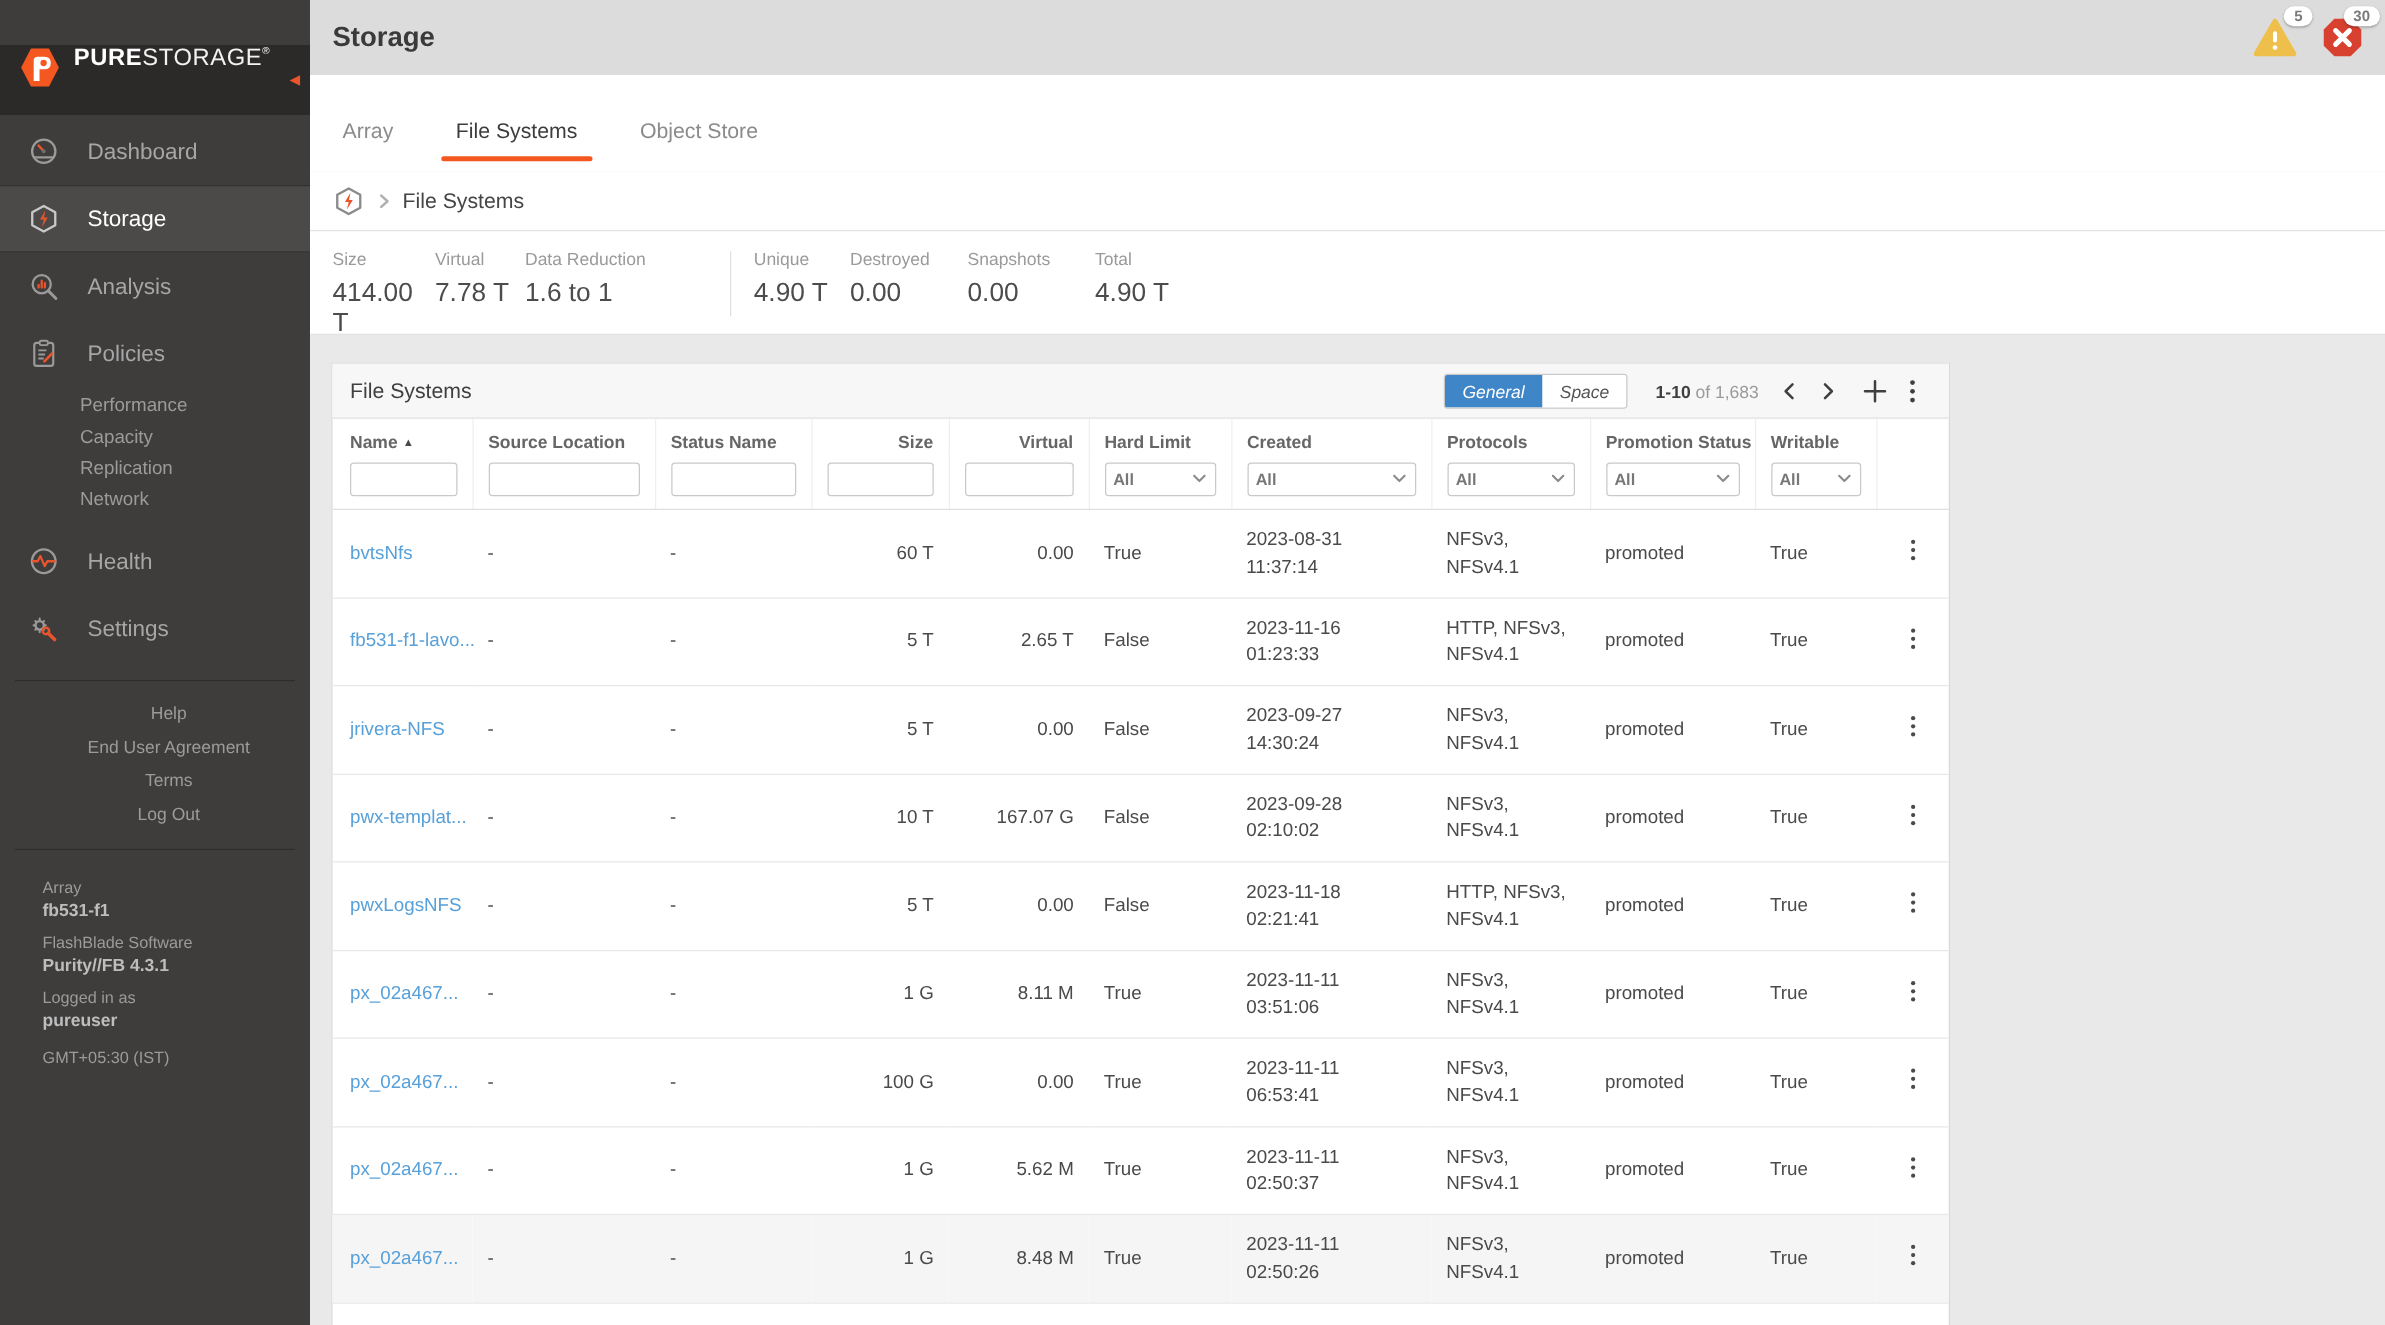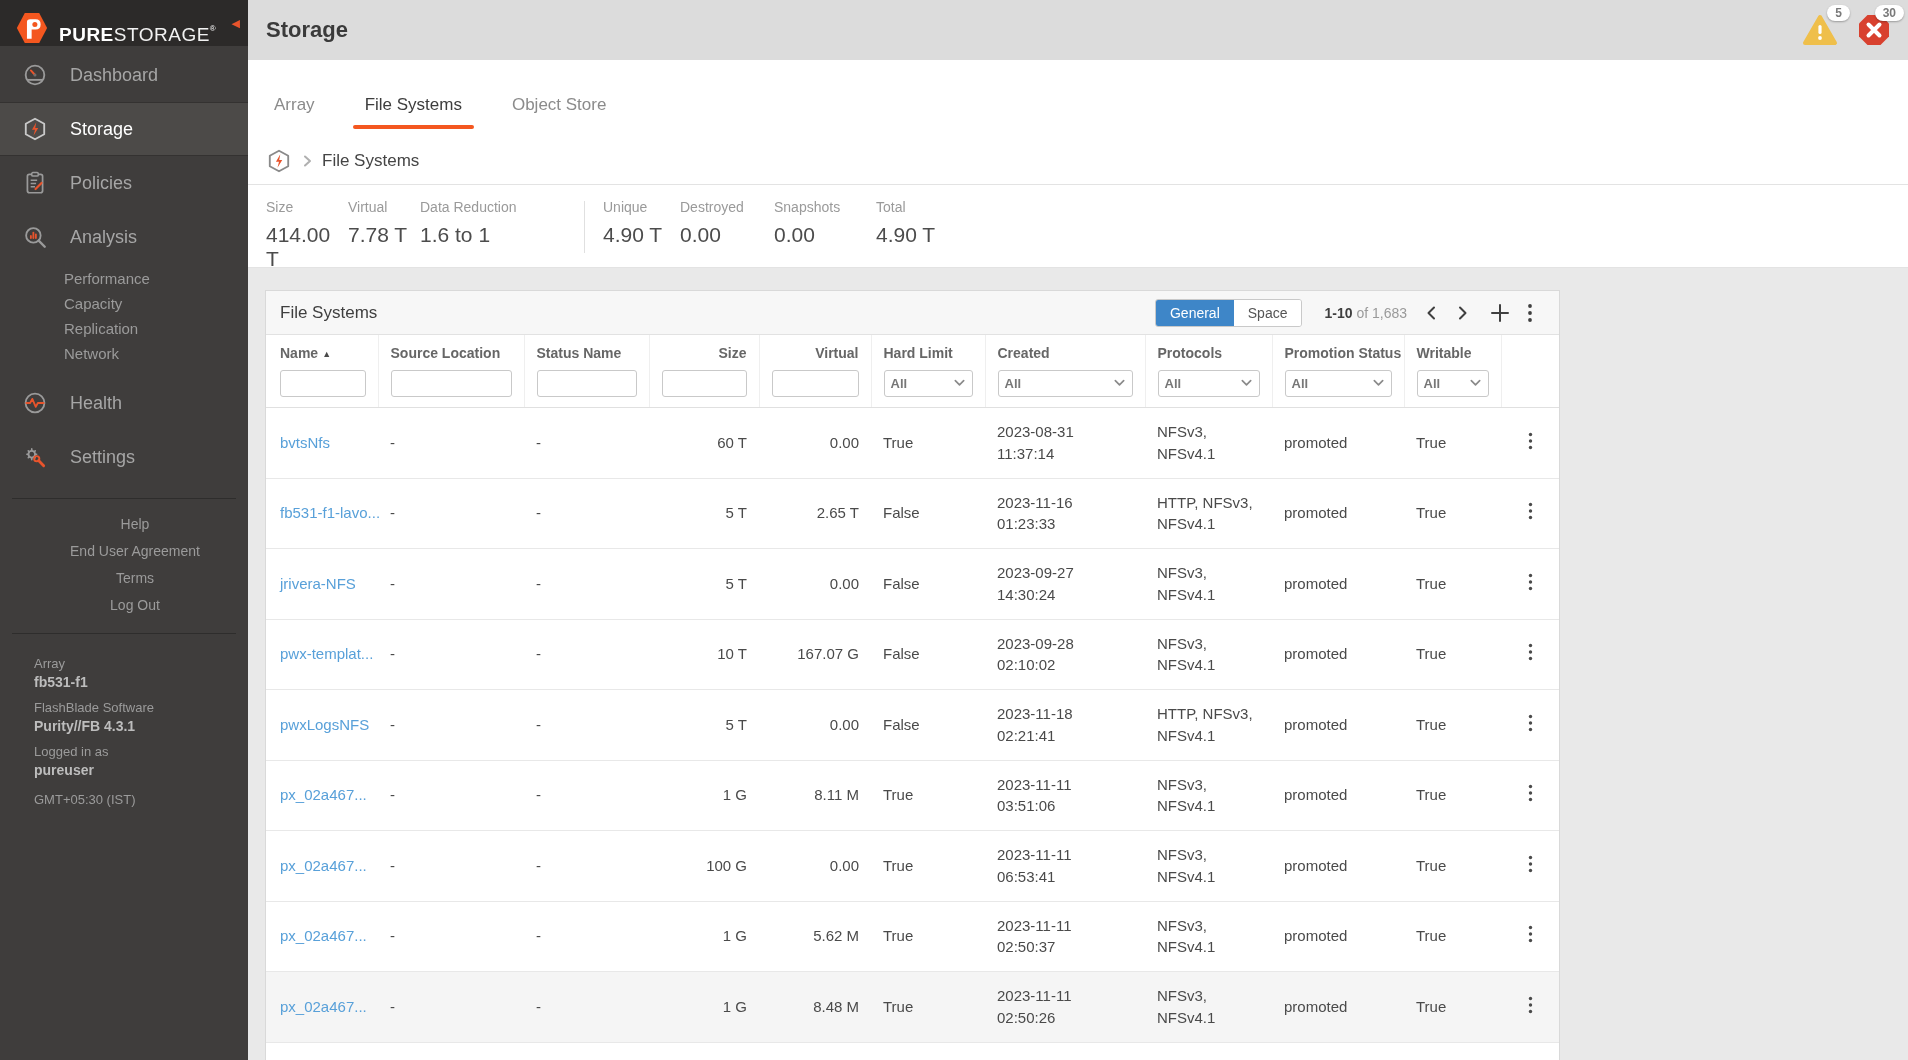--- a/index.html
+++ b/index.html
@@ -2,21 +2,21 @@
 <html><head>
 <meta charset="utf-8">
 <style>
   * { margin:0; padding:0; box-sizing:border-box; }
   html,body { width:1908px; height:1060px; overflow:hidden; background:#e9e9e9;
               font-family:"Liberation Sans", sans-serif; }
   .app { display:flex; width:100%; height:100%; }
 
   
   .sidebar { width:248px; min-width:248px; background:#3f3d3c; color:#a6a6a6; display:flex; flex-direction:column; }
-  .logo-bar { height:46px; background:#2c2a29; display:flex; align-items:flex-end; padding:0 10px 0 14px; position:relative; cursor:pointer; }
+  .logo-bar { height:56px; background:#2c2a29; display:flex; align-items:flex-start; padding:0 10px 0 14px; position:relative; cursor:pointer;margin-top:36px; }
   .logo-mark { width:36px; height:36px; margin-right:9px; }
   .logo-text { color:#fff; font-size:19px; letter-spacing:.5px; white-space:nowrap; }
   .logo-text .b { font-weight:800; }
   .logo-text .l { font-weight:300; color:#f2f2f2; }
   .logo-text sup { font-size:8px; vertical-align:top; }
   .collapse-arrow { position:absolute; right:8px; top:50%; transform:translateY(-50%); color:#e8542c; font-size:11px; }
   .side-nav { padding-top:2px; }
   .side-item { display:flex; align-items:center; height:54px; padding-left:22px; font-size:18px; cursor:pointer; }
   .side-item .ic { width:26px; height:26px; margin-right:22px; display:inline-flex; }
   .side-item .ic svg { width:26px; height:26px; }
@@ -57,21 +57,21 @@
   .stat .s-value { font-size:21px; color:#4c4c4c; margin-top:8px; }
   .stat-div { border-left:1px solid #e0e0e0; margin:2px 18px 14px 12px; }
 
   .content { flex:1; background:#e9e9e9; padding:22px 0 0 17px; overflow:hidden; }
   .panel { width:1295px; background:#fff; border:1px solid #d9d9d9; }
   .panel-head { height:44px; background:#f7f7f7; border-bottom:1px solid #e2e2e2; display:flex; align-items:center;
                 justify-content:space-between; padding:0 14px; }
   .panel-head h2 { font-size:17px; font-weight:400; color:#3f3f3f; }
   .controls { display:flex; align-items:center; }
   .toggle { display:flex; border:1px solid #c9c9c9; border-radius:3px; overflow:hidden; }
-  .toggle .tg { font-size:14px; padding:5px 14px; cursor:pointer; background:#fff; color:#555; }
+  .toggle .tg { font-size:14px; padding:5px 14px; cursor:pointer; background:#fff; color:#555;font-style:italic; }
   .toggle .tg.active { background:#3e86c8; color:#fff; }
   .range { margin:0 10px 0 22px; font-size:14px; color:#9a9a9a; white-space:nowrap; }
   .range b { color:#3f3f3f; }
   .icon-btn { width:30px; height:30px; display:inline-flex; align-items:center; justify-content:center; cursor:pointer; }
   .icon-btn svg { display:block; }
 
   table { width:100%; border-collapse:collapse; table-layout:fixed; }
   thead .th-label { font-size:14px; font-weight:bold; color:#666; text-align:left; padding:10px 12px 2px 12px;
                     border-right:1px solid #efefef; white-space:nowrap; overflow:hidden; }
   thead .th-label.r { text-align:right; }
@@ -125,37 +125,37 @@
             <svg viewBox="0 0 24 24" fill="none">
               <path d="M12 2.5L20.5 7.2V16.8L12 21.5L3.5 16.8V7.2Z" stroke="#c9c9c9" stroke-width="1.7" stroke-linejoin="round"></path>
               <path d="M13.2 5.8L9.2 12.6H12L10.6 18.2L15 11H12.2L13.2 5.8Z" fill="#e8542c"></path>
             </svg>
           </span>
           <span>Storage</span>
         </div>
         <div class="side-item">
           <span class="ic">
             <svg viewBox="0 0 24 24" fill="none">
+              <circle cx="10.5" cy="10.5" r="6.7" stroke="#9a9a9a" stroke-width="1.7"></circle>
+              <path d="M15.4 15.4L21 21" stroke="#9a9a9a" stroke-width="2.2" stroke-linecap="round"></path>
+              <path d="M8.2 13v-2M10.5 13V7.9M12.8 13V9.7" stroke="#e8542c" stroke-width="1.7" stroke-linecap="round"></path>
+            </svg>
+          </span>
+          <span>Analysis</span>
+        </div>
+        <div class="side-item">
+          <span class="ic">
+            <svg viewBox="0 0 24 24" fill="none">
               <rect x="5" y="4" width="14" height="17" rx="1.8" stroke="#9a9a9a" stroke-width="1.6"></rect>
               <rect x="9" y="2.4" width="6" height="3.2" rx="1" fill="#3f3d3c" stroke="#9a9a9a" stroke-width="1.4"></rect>
               <path d="M8 9.5h6M8 12.5h5M8 15.5h4" stroke="#9a9a9a" stroke-width="1.4"></path>
               <path d="M12.5 17.6L18 11.9" stroke="#e8542c" stroke-width="2" stroke-linecap="round"></path>
             </svg>
           </span>
           <span>Policies</span>
-        </div>
-        <div class="side-item">
-          <span class="ic">
-            <svg viewBox="0 0 24 24" fill="none">
-              <circle cx="10.5" cy="10.5" r="6.7" stroke="#9a9a9a" stroke-width="1.7"></circle>
-              <path d="M15.4 15.4L21 21" stroke="#9a9a9a" stroke-width="2.2" stroke-linecap="round"></path>
-              <path d="M8.2 13v-2M10.5 13V7.9M12.8 13V9.7" stroke="#e8542c" stroke-width="1.7" stroke-linecap="round"></path>
-            </svg>
-          </span>
-          <span>Analysis</span>
         </div>
         <div class="side-sub">
           <div class="sub-item">Performance</div>
           <div class="sub-item">Capacity</div>
           <div class="sub-item">Replication</div>
           <div class="sub-item">Network</div>
         </div>
         <div class="side-item">
           <span class="ic">
             <svg viewBox="0 0 24 24" fill="none">

